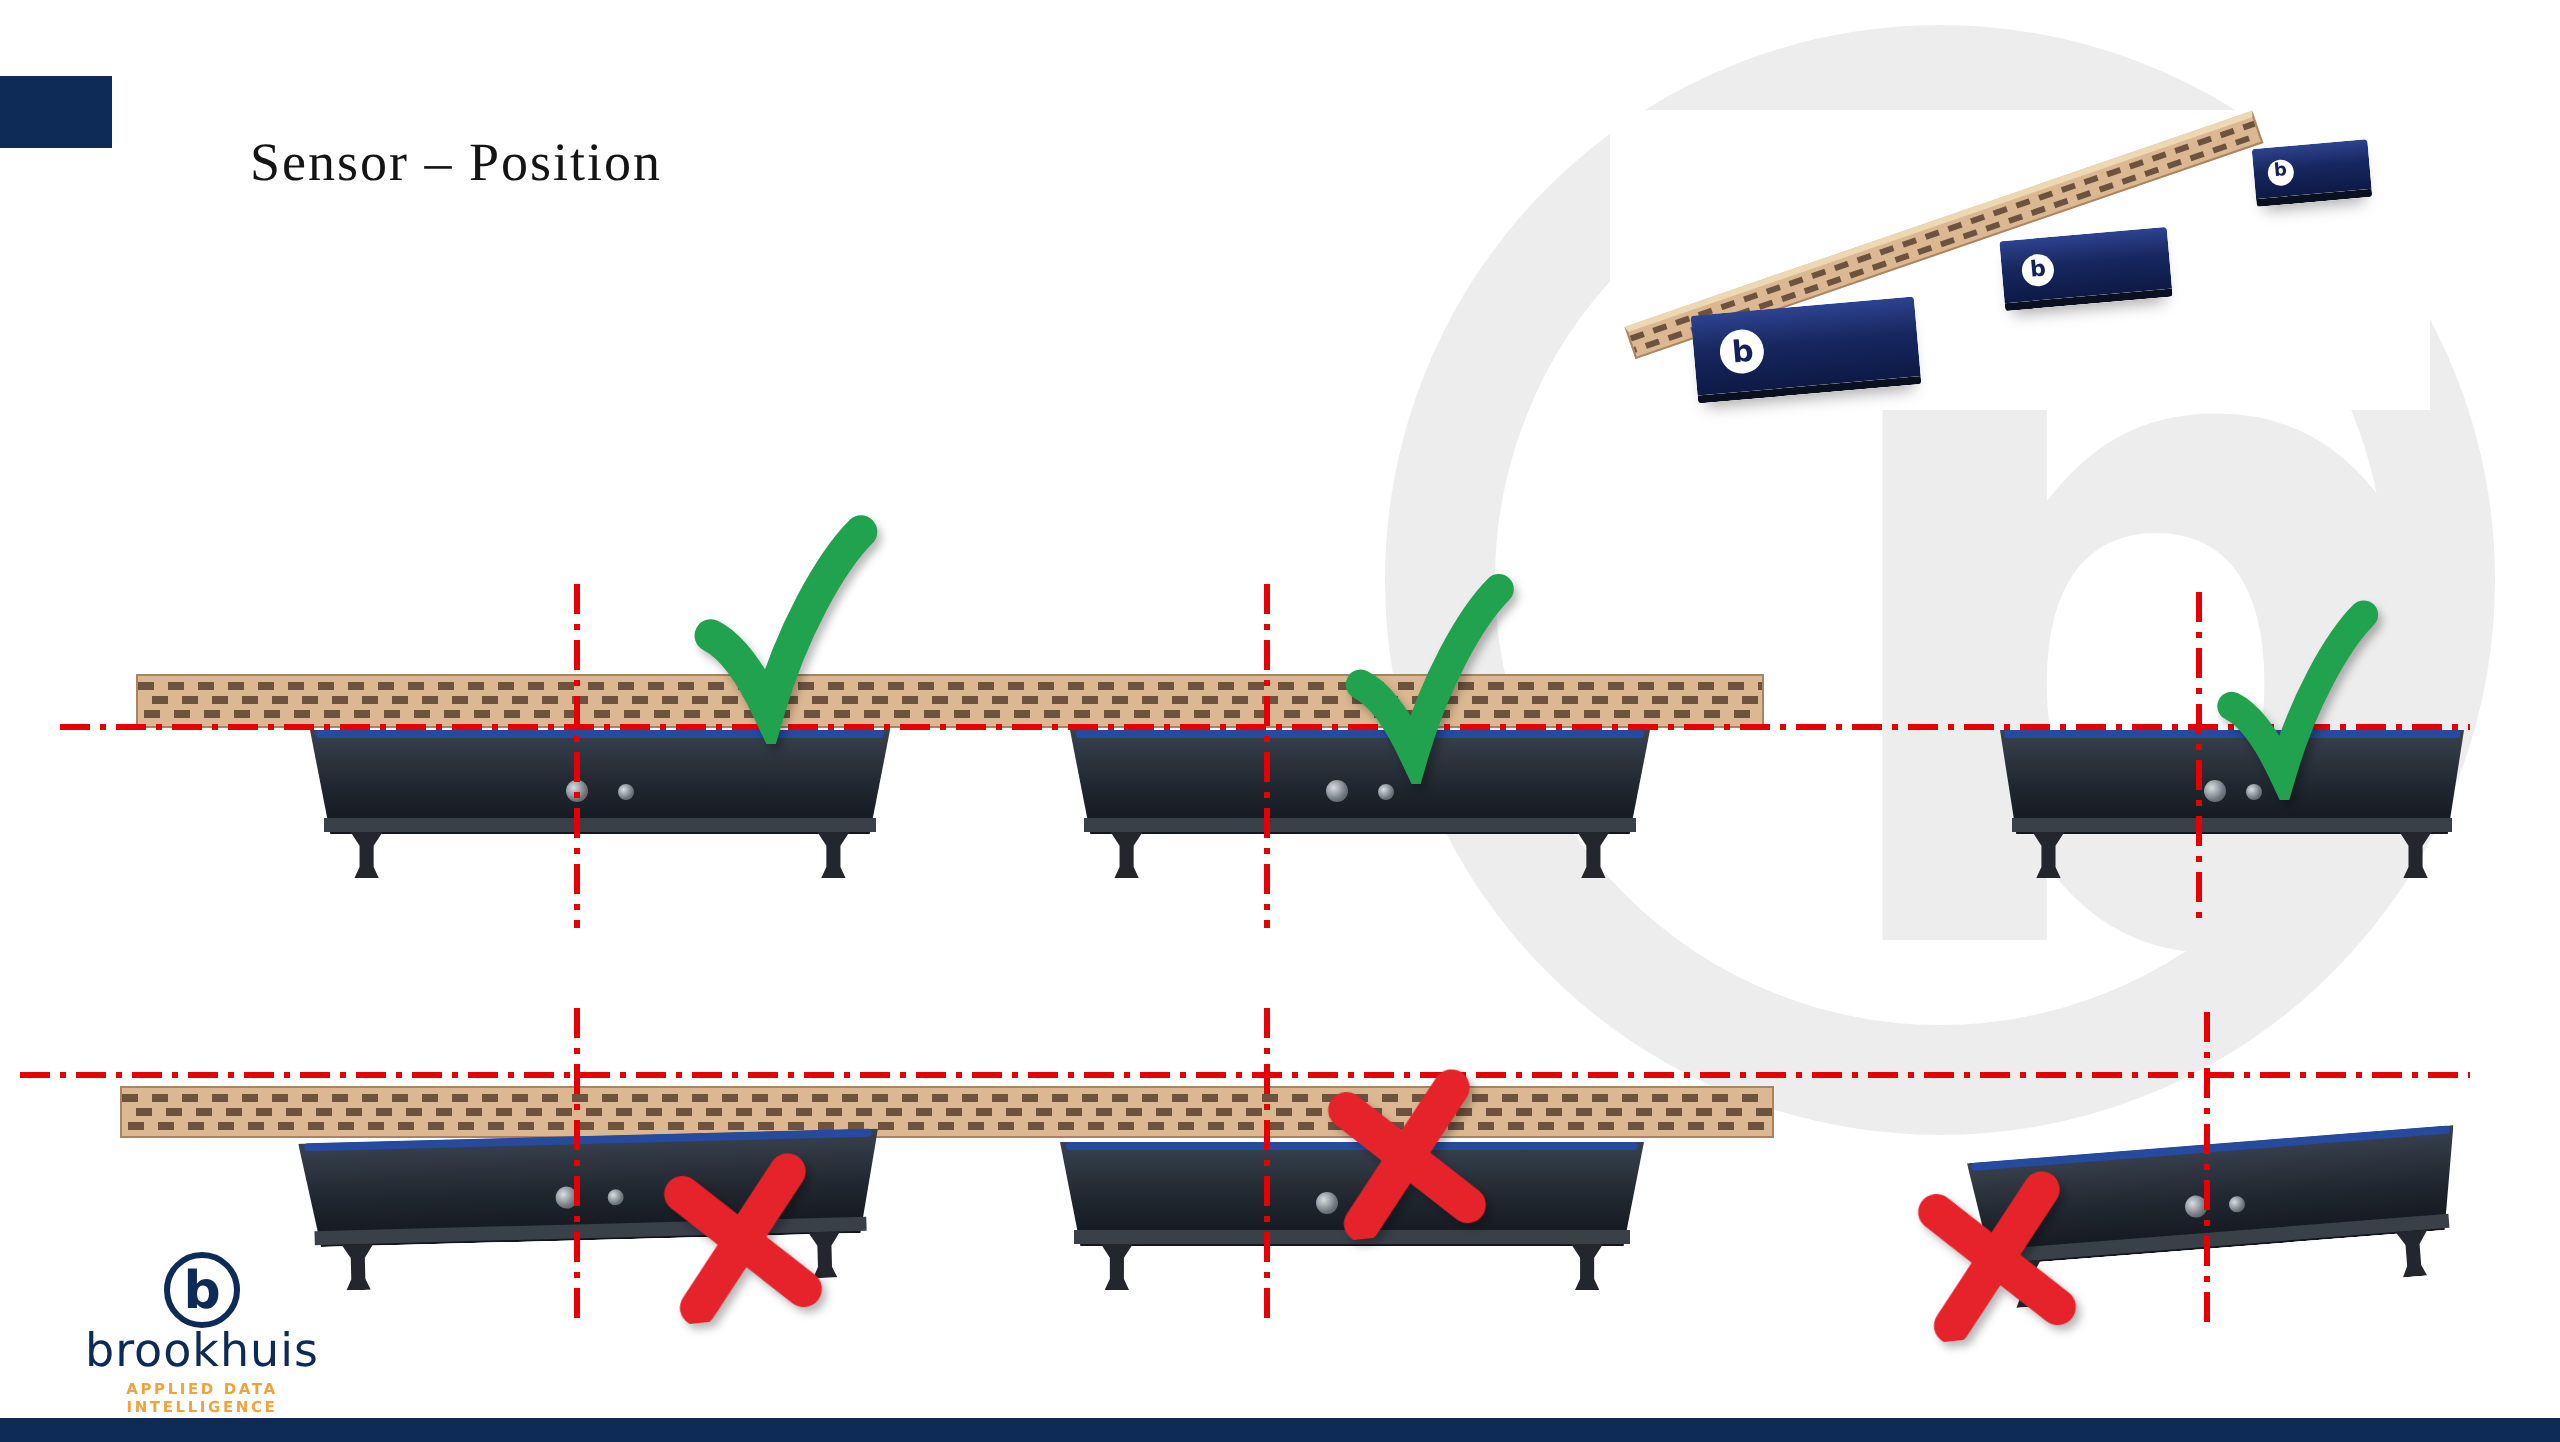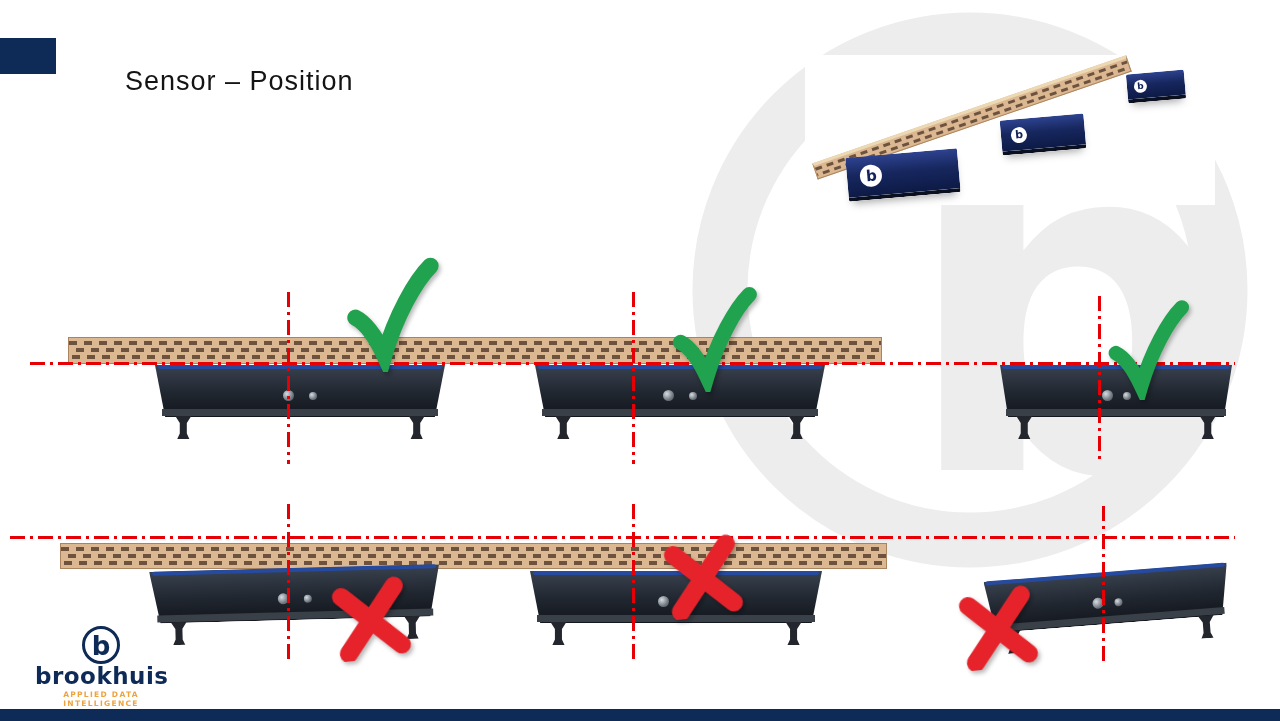--- a/index.html
+++ b/index.html
@@ -11,21 +11,21 @@
   .corner-block{position:absolute;left:0;top:38px;width:56px;height:36px;background:var(--navy,#0e2a56);z-index:4;}
   .bottom-bar{position:absolute;left:0;bottom:0;width:100%;height:12px;background:var(--navy,#0e2a56);z-index:6;}
 
   
   .watermark{position:absolute;left:640px;top:0;width:640px;height:600px;z-index:0;pointer-events:none;}
   .watermark svg{width:100%;height:100%;}
 
   
   .title-block{position:absolute;left:125px;top:66px;z-index:4;}
   .title-line{
-    font-family:Liberation Sans, sans-serif;
+    font-family:Liberation Serif, serif;
     font-size:27px;color:#141414;letter-spacing:1px;white-space:pre;
   }
   .title-line.second{margin-top:27px;}
 
   
   .photo{position:absolute;left:805px;top:55px;width:410px;height:150px;background:#fff;z-index:2;}
   .photo-beam{
     position:absolute;left:10px;top:108px;width:330px;height:13px;z-index:1;
     transform:rotate(-19deg);transform-origin:0 50%;
     background-color:var(--beam-tan,#dcb892);
@@ -123,21 +123,21 @@
   .cx2{left:660px;top:531px;width:86px;height:86px;transform:rotate(-6deg);}
   .cx3{left:955px;top:582px;width:86px;height:86px;transform:rotate(-6deg);}
 
   
   .logo{position:absolute;left:35px;top:626px;width:132px;text-align:center;z-index:6;}
   .logo-mark{
     width:38px;height:38px;margin:0 auto;border:3px solid var(--navy,#14355f);border-radius:50%;
     color:var(--navy,#14355f);font-weight:bold;font-size:26px;line-height:34px;text-align:center;
     font-family:"DejaVu Sans",sans-serif;box-sizing:border-box;
   }
-  .logo-name{color:var(--navy,#14355f);font-weight:700;font-size:23px;letter-spacing:0.5px;line-height:1.05;}
+  .logo-name{color:var(--navy,#14355f);font-weight:400;font-size:23px;letter-spacing:0.5px;line-height:1.05;}
   .logo-tagline{color:var(--logo-orange,#f0a23c);font-size:7.5px;font-weight:700;letter-spacing:1.3px;margin-top:2px;}
 </style>
 </head>
 <body>
 
 <div class="slide">
 
   <div class="corner-block"></div>
 
   <div class="watermark">

